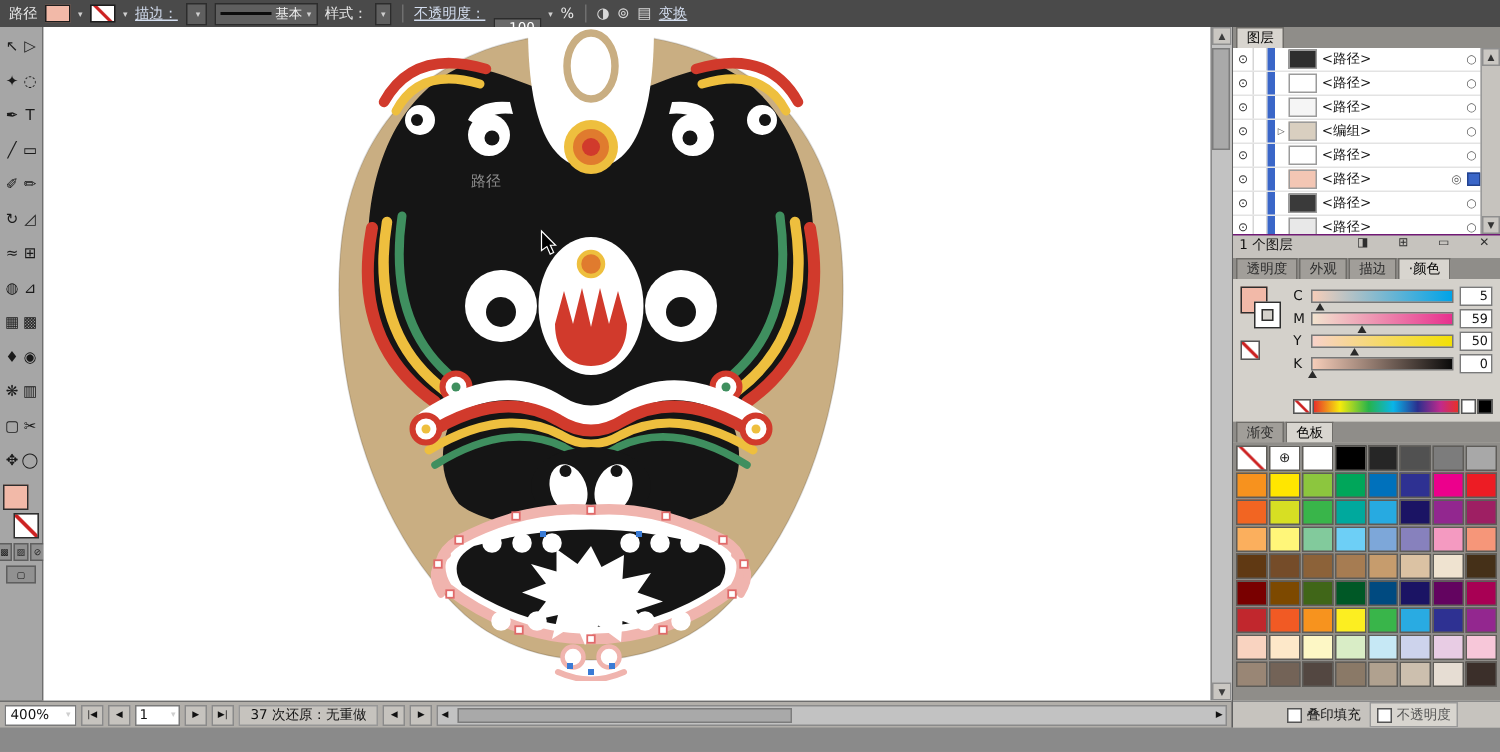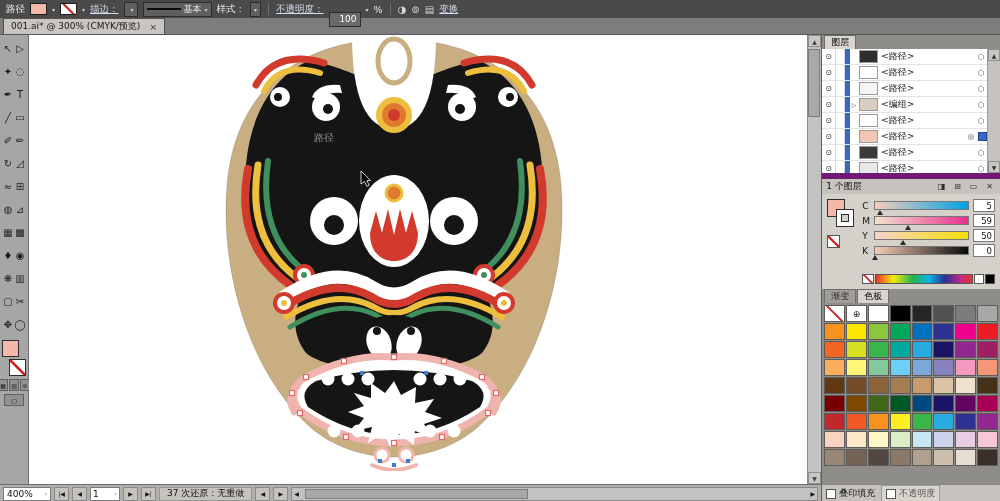--- a/index.html
+++ b/index.html
@@ -92,22 +92,22 @@
   .lockcol{width:8px;height:100%;border-right:1px solid #d6d6d6;}
   .bluebar{width:5px;height:100%;background:#3a66c8;}
   .expander{width:8px;font-size:6px;color:#444;text-align:center;}
   .thumb{width:17px;height:11px;border:1px solid #9b9b9b;margin:0 3px 0 1px;flex:none;}
   .llabel{flex:1;font-size:9px;color:#141414;}
   .target{width:12px;font-size:8px;color:#555;text-align:center;}
   .selchip{width:7px;height:7px;background:#3a66c8;border:1px solid #23438f;margin-left:1px;flex:none;}
   .layers-scroll{position:absolute;right:0;top:0;bottom:0;width:12px;background:#c6c3be;
                  border-left:1px solid #9a9a9a;display:flex;flex-direction:column;
                  justify-content:space-between;align-items:stretch;font-size:6px;color:#333;}
-  .layers-footer{height:15px;background:#c6c3be;border-top:6px solid #701a75;display:flex;
-                 align-items:center;padding:0 4px;gap:3px;}
+  .layers-footer{height:15px;background:#c6c3be;border-top:1px solid #701a75;display:flex;
+                 padding:0 4px;gap:14px;}
   .lf-label{flex:1;font-size:9px;}
   .lf-icon{width:13px;text-align:center;font-size:8px;color:#2e2e2e;cursor:pointer;}
 
   .color-body{height:88px;background:#d4d1cb;display:flex;padding:5px 5px 2px 5px;gap:5px;position:relative;}
   .cp-swatches{width:30px;position:relative;flex:none;}
   .cp-fill{position:absolute;left:0;top:0;width:16px;height:16px;background:#f2b9a8;border:1px solid #2e2e2e;}
   .cp-stroke{position:absolute;left:9px;top:10px;width:16px;height:16px;background:#fff;border:1px solid #2e2e2e;}
   .cp-stroke::after{content:"";position:absolute;inset:4px;background:#d4d1cb;border:1px solid #2e2e2e;}
   .cp-none{position:absolute;left:0;top:36px;width:11px;height:11px;border:1px solid #555;
            background:linear-gradient(45deg,#fff 40%,#cc2222 46%,#cc2222 54%,#fff 60%);}
@@ -135,21 +135,21 @@
                gap:1px;align-content:start;overflow:hidden;}
   .swatch{height:17px;border:1px solid #5e5c58;cursor:pointer;box-sizing:border-box;}
   .swatch.none{background:linear-gradient(45deg,#fff 44%,#cc2222 48%,#cc2222 52%,#fff 56%);}
   .swatch.reg{background:#fff;display:flex;align-items:center;justify-content:center;font-size:9px;color:#222;}
 
   .attr-row{height:17px;background:#c6c3be;border-top:1px solid #8a8a8a;display:flex;align-items:center;
             gap:6px;padding:0 4px;font-size:9px;white-space:nowrap;}
   .chk{width:8px;height:8px;border:1px solid #555;background:#fff;display:inline-block;flex:none;cursor:pointer;}
   .attr-box{display:flex;align-items:center;gap:3px;background:#d8d5cf;border:1px solid #9a9a9a;
             padding:1px 4px;color:#555;}
-  .attr-item{display:flex;align-items:center;gap:3px;}
+  .attr-item{display:flex;align-items:center;gap:3px;margin-left:32px;}
 
   .watermark{position:absolute;right:46px;bottom:23px;font-size:19px;letter-spacing:1px;
              color:rgba(242,242,242,0.92);z-index:50;pointer-events:none;}
 </style>
 </head>
 <body>
 
 <div class="app">
 
   <div class="control-bar">
@@ -177,26 +177,20 @@
     <span class="spin-box">100</span>
     <span class="dd">▾</span>
     <span>%</span>
     <span class="vsep"></span>
     <span class="cb-icon">◑</span>
     <span class="cb-icon">⊚</span>
     <span class="cb-icon">▤</span>
     <span class="link">变换</span>
   </div>
 
-  <div class="tab-bar">
-    <div class="doc-tab">
-      <span>001.ai* @ 300% (CMYK/预览)</span>
-      <span class="tab-close">×</span>
-    </div>
-  </div>
 
   <div class="main">
     <div class="left-col">
       <div class="canvas-row">
 
         <div class="toolbar">
           <div class="tool-grid">
               <div class="tool">↖</div>
               <div class="tool">▷</div>
               <div class="tool">✦</div>
@@ -482,20 +476,26 @@
         </div>
       </div>
       <div class="layers-footer">
         <span class="lf-label">1 个图层</span>
         <span class="lf-icon">◨</span>
         <span class="lf-icon">⊞</span>
         <span class="lf-icon">▭</span>
         <span class="lf-icon">✕</span>
       </div>
 
+      <div class="panel-tabs">
+        <span class="ptab">透明度</span>
+        <span class="ptab">外观</span>
+        <span class="ptab">描边</span>
+        <span class="ptab active dirty">颜色</span>
+      </div>
       <div class="color-body">
         <div class="cp-swatches">
           <span class="cp-fill"></span>
           <span class="cp-stroke"></span>
           <span class="cp-none"></span>
         </div>
         <div class="sliders">
             <div class="slider-row">
               <span class="ch">C</span>
               <span class="track track-c">

